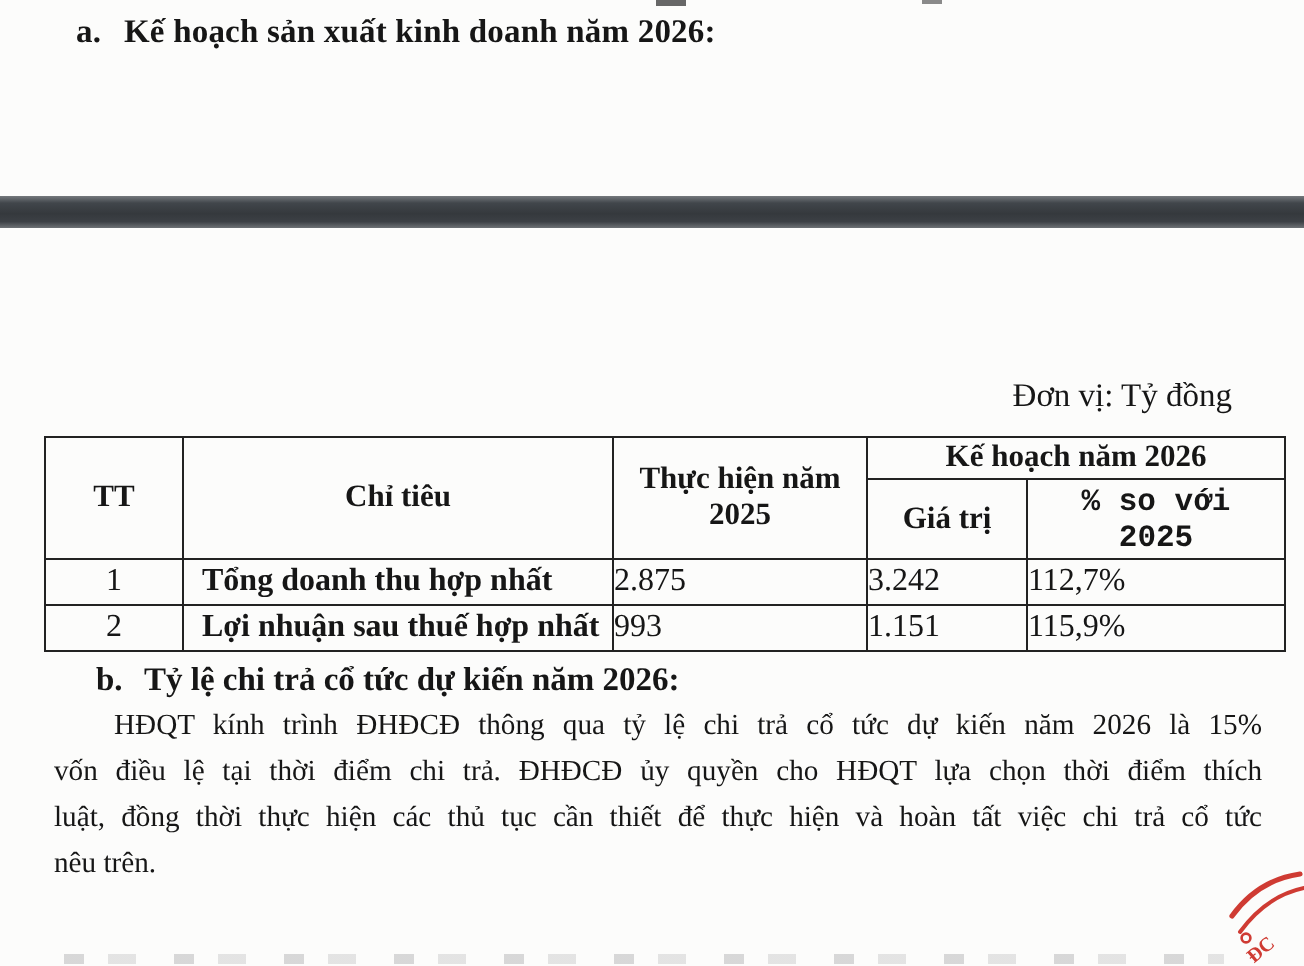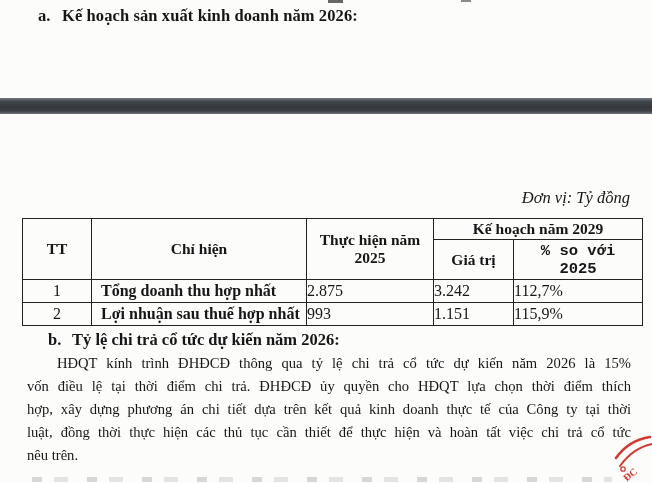--- a/index.html
+++ b/index.html
@@ -31,22 +31,21 @@
   .page-break-bar {
     position: absolute;
     left: 0; top: 98px;
     width: 652px; height: 16px;
     background: linear-gradient(180deg, #75797d 0%, #41464b 22%, #35393d 55%, #3c4045 80%, #6d7175 100%);
   }
 
   
   .unit-note {
     position: absolute;
-    right: 22px; top: 188px;
-    font-style: italic;
+    right: 36px; top: 188px;
     font-size: 16.5px;
   }
 
   
   table.plan {
     position: absolute;
     left: 22px; top: 218px;
     border-collapse: collapse;
     table-layout: fixed;
     width: 620px;
@@ -136,23 +135,23 @@
   <colgroup>
     <col style="width:69px">
       <col style="width:215px">
       <col style="width:127px">
       <col style="width:80px">
       <col style="width:129px">
   </colgroup>
   <tbody>
     <tr class="h1">
       <th rowspan="2">TT</th>
-      <th rowspan="2">Chỉ hiện</th>
+      <th rowspan="2">Chỉ tiêu</th>
       <th rowspan="2" class="th-hd">Thực hiện năm 2025</th>
-      <th colspan="2">Kế hoạch năm 2029</th>
+      <th colspan="2">Kế hoạch năm 2026</th>
     </tr>
     <tr class="h2">
       <th>Giá trị</th>
       <th class="pct-hd">% so với 2025</th>
     </tr>
     <tr class="r">
       <td class="c">1</td>
       <td class="l">Tổng doanh thu hợp nhất</td>
       <td class="n">2.875</td>
       <td class="n">3.242</td>
@@ -169,21 +168,20 @@
 </table>
 
 <div class="heading-b">
   <span class="marker">b.</span>
   <span>Tỷ lệ chi trả cổ tức dự kiến năm 2026:</span>
 </div>
 
 <div class="para">
   <div class="para-line first">HĐQT kính trình ĐHĐCĐ thông qua tỷ lệ chi trả cổ tức dự kiến năm 2026 là 15%</div>
   <div class="para-line">vốn điều lệ tại thời điểm chi trả. ĐHĐCĐ ủy quyền cho HĐQT lựa chọn thời điểm thích</div>
-  <div class="para-line">hợp, xây dựng phương án chi tiết dựa trên kết quả kinh doanh thực tế của Công ty tại thời</div>
   <div class="para-line">luật, đồng thời thực hiện các thủ tục cần thiết để thực hiện và hoàn tất việc chi trả cổ tức</div>
   <div class="para-line last">nêu trên.</div>
 </div>
 
 <div class="bottom-remnant"></div>
 
 <svg class="seal" viewBox="0 0 38 50">
   <g fill="none" stroke-linecap="round" stroke="#cf3b33">
     <path d="M 2 25 Q 15 7 36 4" stroke-width="2.6"></path>
     <path d="M 6 33 Q 19 15 38 11" stroke-width="2"></path>

